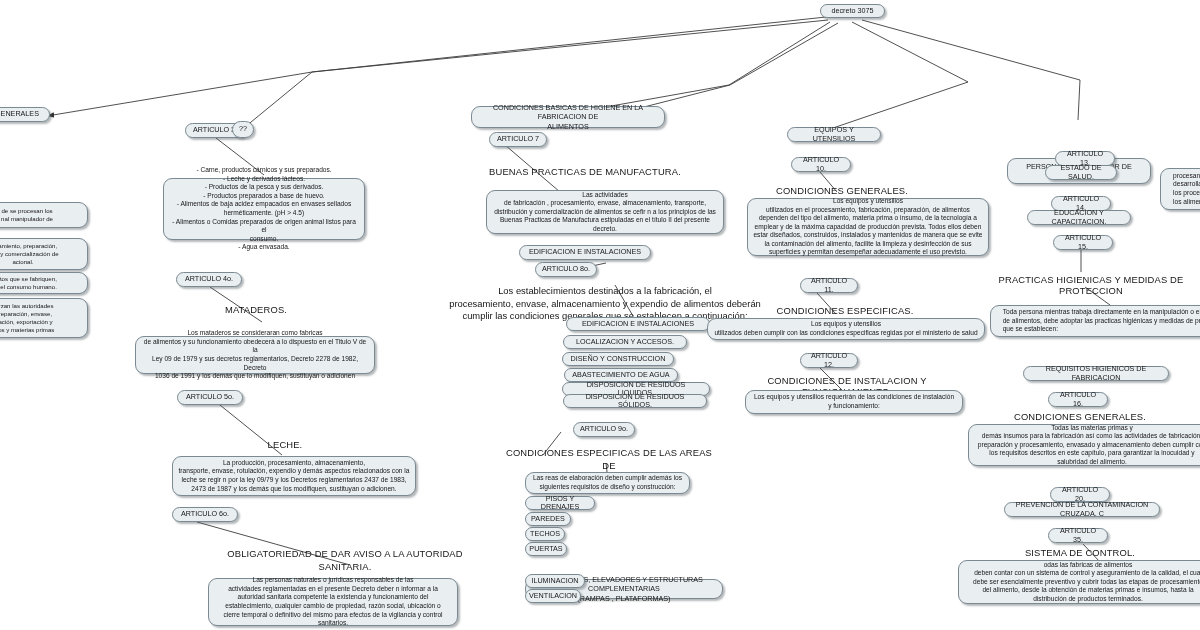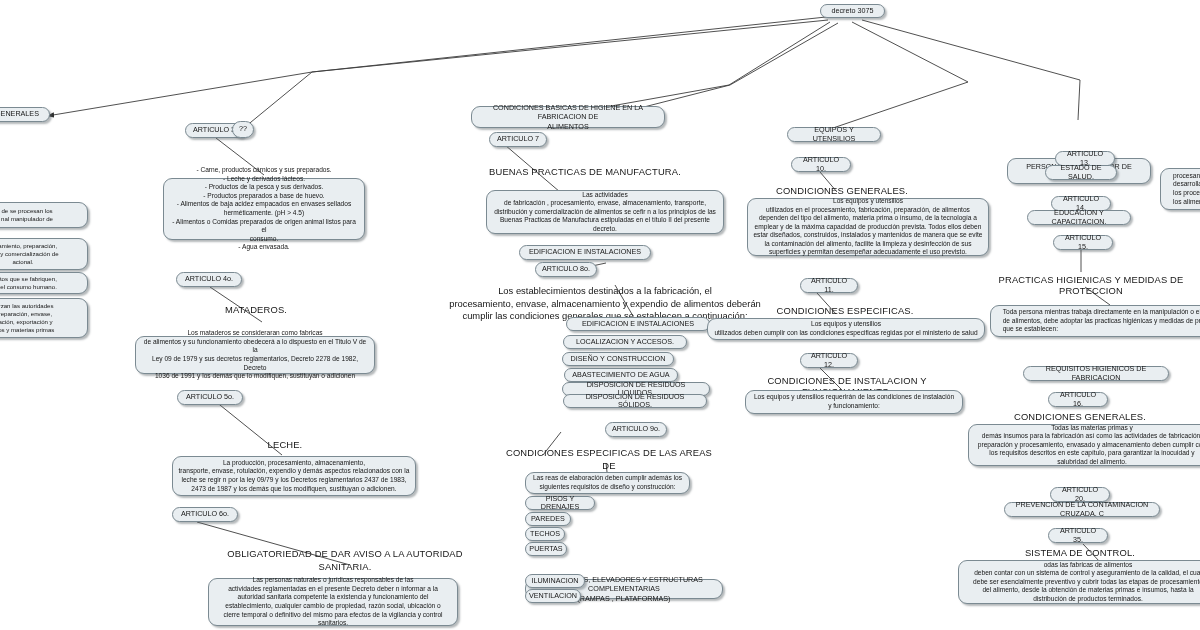--- a/index.html
+++ b/index.html
@@ -212,21 +212,21 @@
   <div class="node f7" style="left:564px;top:368px;width:114px;height:14px;">
     <span>ABASTECIMIENTO DE AGUA</span>
     </div>
   <div class="node f7" style="left:562px;top:382px;width:148px;height:14px;">
     <span>DISPOSICION DE RESIDUOS LIQUIDOS.</span>
     </div>
   <div class="node f7" style="left:563px;top:394px;width:144px;height:14px;">
     <span>DISPOSICION DE RESIDUOS SÓLIDOS.</span>
     </div>
 
-  <div class="node f7" style="left:573px;top:422px;width:62px;height:15px;margin-left:32px;">
+  <div class="node f7" style="left:573px;top:422px;width:62px;height:15px;">
     <span>ARTICULO 9o.</span>
   </div>
   <div class="node plain f9 cap" style="left:498px;top:445px;width:222px;line-height:1.35;">
     <span style="white-space:pre-line;">CONDICIONES ESPECIFICAS DE LAS AREAS DE
 ELABORACION.</span>
   </div>
   <div class="node f65 para" style="left:525px;top:472px;width:165px;height:22px;">
     <span style="white-space:pre-line;">Las  reas de elaboración deben cumplir además los
 siguientes requisitos de diseño y construcción:</span>
   </div>

